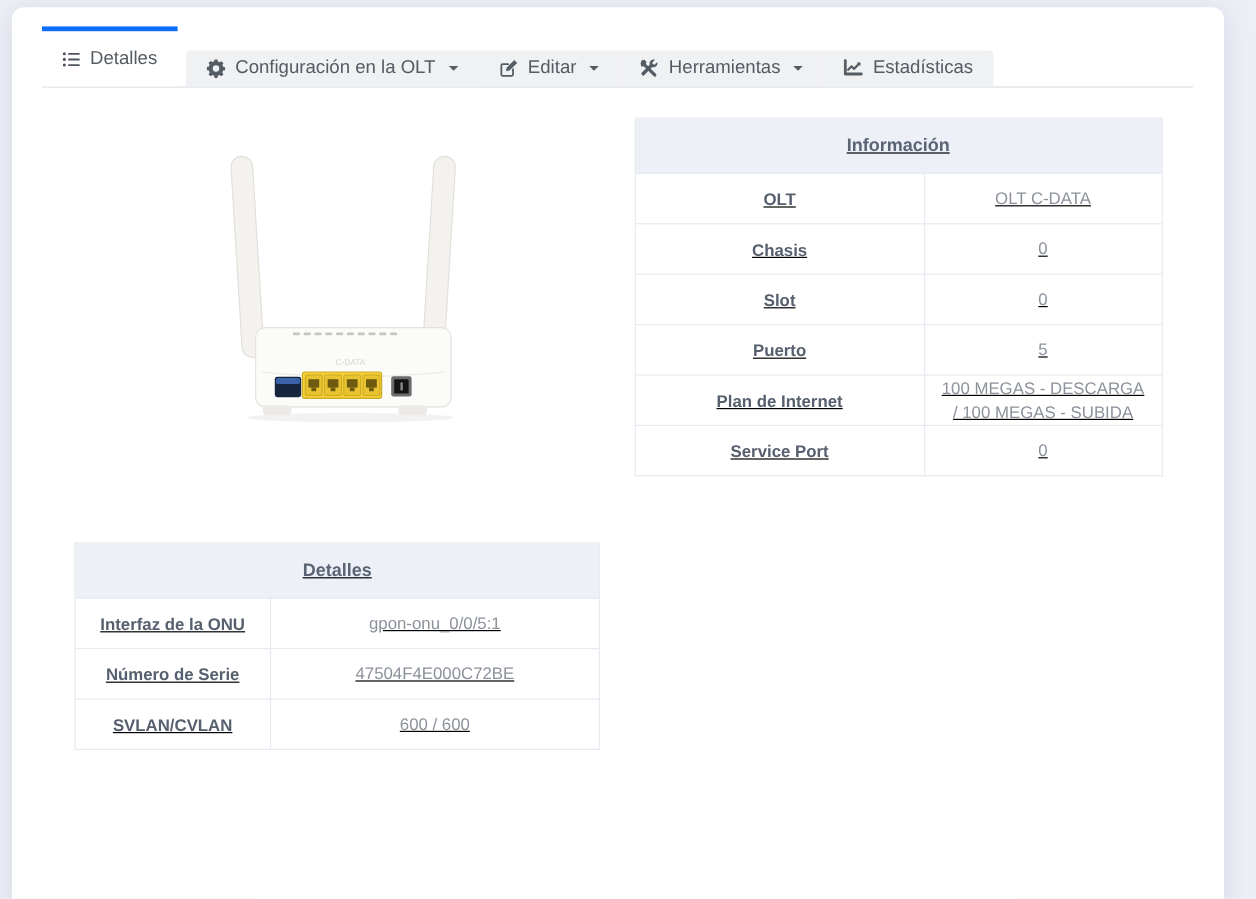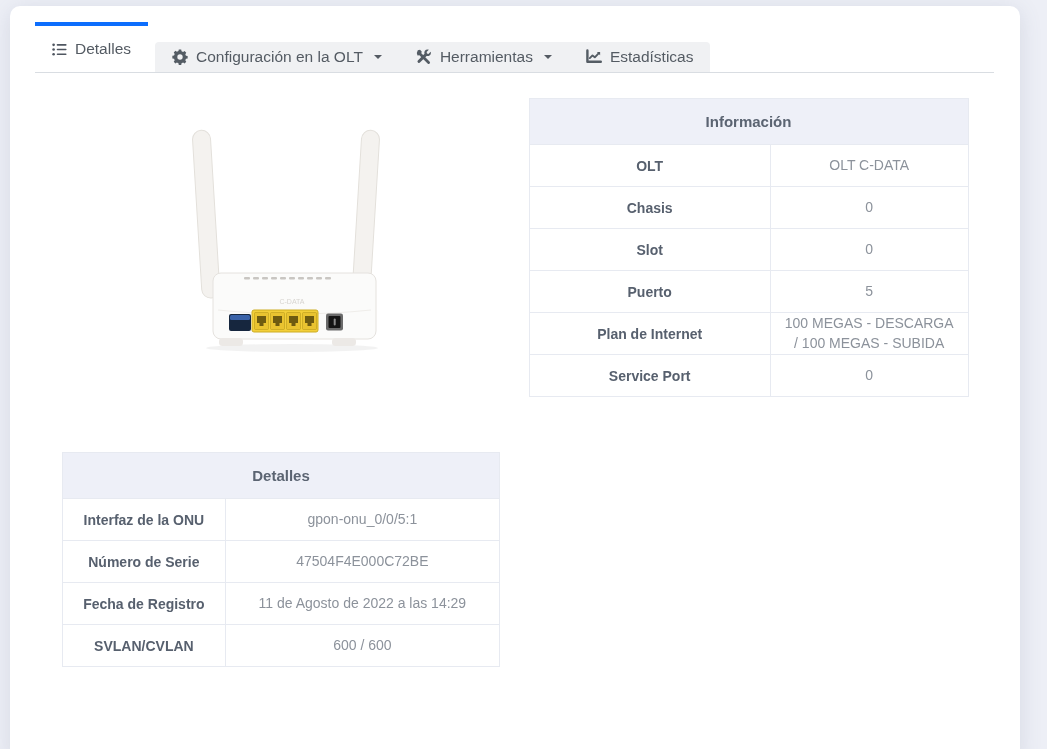--- a/index.html
+++ b/index.html
@@ -28,21 +28,21 @@
     margin-right:7px;font-weight:400;
   }
   .tab.gray-first{border-top-left-radius:4px;}
   .tab.gray-last{border-top-right-radius:4px;}
   .tab .ticon{display:flex;align-items:center;}
   .caret{
     width:0;height:0;border:4px solid transparent;border-top-color:#545b63;
     margin-left:3px;transform:translateY(2px);
   }
   
-  .content{padding:25px 26px 0 25px;}
+  .content{padding:25px 26px 0 25px;text-decoration:underline;}
   .row1{display:flex;}
   .col{width:50%;box-sizing:border-box;}
   .device-wrap{display:flex;justify-content:center;margin-top:28px;transform:translateX(11px);}
   .row2{margin-top:55px;}
   
   table.info{border-collapse:collapse;background:#fff;}
   table.info th,table.info td{
     border:1px solid #e7eaf1;text-align:center;vertical-align:middle;
     padding:0 12px;box-sizing:border-box;
   }
@@ -87,20 +87,30 @@
         <span class="ticon">
           <svg viewBox="0 0 16 16" width="16" height="16">
             <path fill="#545c64" d="M6.8.6h2.4l.35 1.7 1.55.65 1.45-.95 1.7 1.7-.95 1.45.65 1.55 1.7.35v2.4l-1.7.35-.65 1.55.95 1.45-1.7 1.7-1.45-.95-1.55.65-.35 1.7H6.8l-.35-1.7-1.55-.65-1.45.95-1.7-1.7.95-1.45-.65-1.55-1.7-.35V6.8l1.7-.35.65-1.55-.95-1.45 1.7-1.7 1.45.95 1.55-.65z"></path>
             <circle fill="#f0f1f3" cx="8" cy="8" r="2.7"></circle>
           </svg>
         </span>
         <span>Configuración en la OLT</span>
         <span class="caret"></span>
       </div>
 
+      <div class="tab">
+        <span class="ticon">
+          <svg viewBox="0 0 16 16" width="16" height="16">
+            <path d="M11.5 8.7V13a1.2 1.2 0 0 1-1.2 1.2H3A1.2 1.2 0 0 1 1.8 13V5.7A1.2 1.2 0 0 1 3 4.5h4.4" fill="none" stroke="#545c64" stroke-width="1.5" stroke-linecap="round"></path>
+            <path fill="#545c64" d="M12.6 1 15 3.4l-6.4 6.4-2.9.5.5-2.9z"></path>
+          </svg>
+        </span>
+        <span>Editar</span>
+        <span class="caret"></span>
+      </div>
 
       <div class="tab">
         <span class="ticon">
           <svg viewBox="0 0 16 16" width="16" height="16" fill="#545c64">
             <path d="M1.8 1.3 4 .7l1.7 1.7-.4 1.9 8.2 8.2a1.35 1.35 0 1 1-1.9 1.9L3.4 6.2l-1.9.4L.8 4z"></path>
             <path d="M14.9 3.9a3.2 3.2 0 0 1-4.3 3L4.2 13.3a1.5 1.5 0 1 1-2.1-2.1L8.5 4.8a3.2 3.2 0 0 1 3-4.3c.4 0 .9.1 1.3.3L10.6 3l.4 1.4L12.4 5l2.2-2.2c.2.4.3.7.3 1.1z"></path>
           </svg>
         </span>
         <span>Herramientas</span>
         <span class="caret"></span>
@@ -244,24 +254,20 @@
         <tbody>
           <tr>
             <td class="lbl">Interfaz de la ONU</td>
             <td class="val">gpon-onu_0/0/5:1</td>
           </tr>
           <tr>
             <td class="lbl">Número de Serie</td>
             <td class="val">47504F4E000C72BE</td>
           </tr>
           <tr>
-            <td class="lbl">Fecha de Registro</td>
-            <td class="val">11 de Agosto de 2022 a las 14:29</td>
-          </tr>
-          <tr>
             <td class="lbl">SVLAN/CVLAN</td>
             <td class="val">600 / 600</td>
           </tr>
         </tbody>
       </table>
     </div>
 
   </div>
 </div>
 

